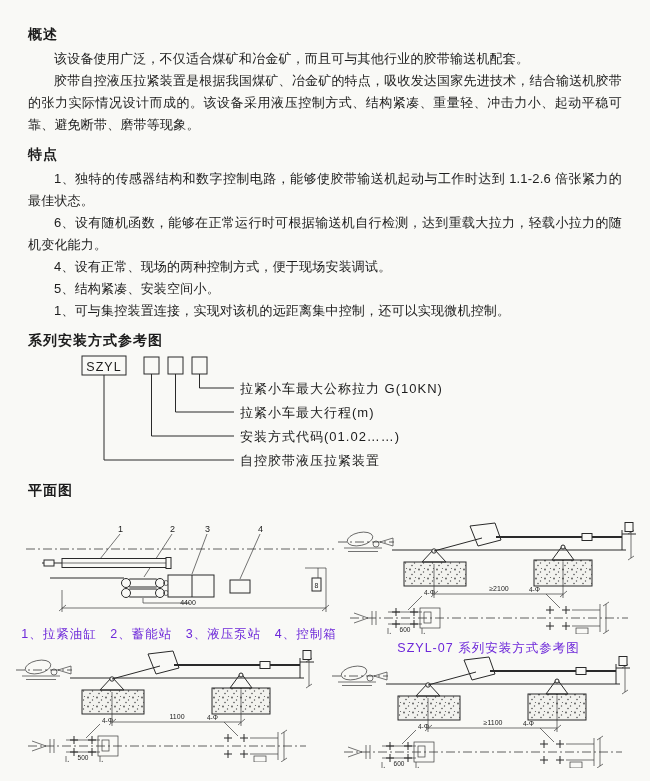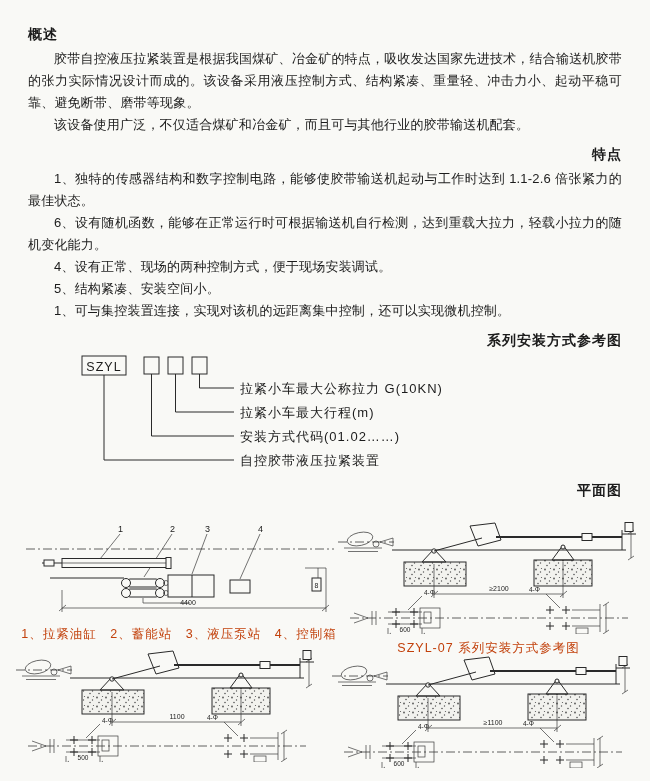--- a/index.html
+++ b/index.html
@@ -7,37 +7,37 @@
     width:650px;height:781px;overflow:hidden;
     background:#f9f9f6;color:#1c1c1c;
     font-family:"Liberation Sans","DejaVu Sans",sans-serif;
     position:relative;
   }
   .page{padding:8px 28px 0 28px;}
   h2.sec{
     font-size:14px;font-weight:bold;margin:16px 0 4px 0;line-height:20px;
     letter-spacing:1px;
   }
-  h2.sec.mt{margin-top:8px;text-align:right;}
+  h2.sec.mt{margin-top:8px;}
   p.body{
     font-size:13px;line-height:22px;margin:0;text-indent:2em;
     letter-spacing:0.2px;text-align:justify;
   }
   .model-diagram{display:block;margin:4px 0 0 26px;}
   svg text{fill:#1c1c1c;}
   svg .ln{stroke:#2a2a2a;stroke-width:1;fill:none;}
   svg .ln2{stroke:#2a2a2a;stroke-width:1.8;fill:none;}
   svg .thin{stroke:#3a3a3a;stroke-width:0.7;fill:none;}
   svg .cl{stroke:#3a3a3a;stroke-width:0.8;fill:none;stroke-dasharray:9 3 2 3;}
   svg .wh{fill:#f9f9f6;stroke:#2a2a2a;stroke-width:1;}
   .plan-canvas{position:relative;height:302px;margin:0 -28px 0 -28px;}
   .panel{position:absolute;}
   .cap{
     text-align:center;font-size:12.5px;letter-spacing:1px;
-    color:#c2410c;margin-top:2px;white-space:nowrap;
+    color:#6d28d9;margin-top:2px;white-space:nowrap;
   }
   .hiddefs{position:absolute;width:0;height:0;overflow:hidden;}
 </style>
 </head>
 <body>
 
 <svg class="hiddefs" aria-hidden="true">
   <defs>
     <pattern id="spk" width="9" height="9" patternUnits="userSpaceOnUse">
       <rect width="9" height="9" fill="#f2f2ee"></rect>
@@ -95,22 +95,22 @@
       <path class="thin" d="M236 88 H264 M236 104 H264 M264 82 V110"></path>
       <path class="thin" d="M270 82 V110 M267 84 L273 80 M267 112 L273 108"></path>
       <rect class="thin" x="240" y="106" width="12" height="6"></rect>
     </g>
   </defs>
 </svg>
 
 <div class="page">
 
   <h2 class="sec">概述</h2>
+  <p class="body">该设备使用广泛，不仅适合煤矿和冶金矿，而且可与其他行业的胶带输送机配套。</p>
   <p class="body">胶带自控液压拉紧装置是根据我国煤矿、冶金矿的特点，吸收发达国家先进技术，结合输送机胶带的张力实际情况设计而成的。该设备采用液压控制方式、结构紧凑、重量轻、冲击力小、起动平稳可靠、避免断带、磨带等现象。</p>
-  <p class="body">该设备使用广泛，不仅适合煤矿和冶金矿，而且可与其他行业的胶带输送机配套。</p>
 
   <h2 class="sec mt">特点</h2>
   <p class="body">1、独特的传感器结构和数字控制电路，能够使胶带输送机起动与工作时达到 1.1-2.6 倍张紧力的最佳状态。</p>
   <p class="body">6、设有随机函数，能够在正常运行时可根据输送机自行检测，达到重载大拉力，轻载小拉力的随机变化能力。</p>
   <p class="body">4、设有正常、现场的两种控制方式，便于现场安装调试。</p>
   <p class="body">5、结构紧凑、安装空间小。</p>
   <p class="body">1、可与集控装置连接，实现对该机的远距离集中控制，还可以实现微机控制。</p>
 
   <h2 class="sec mt">系列安装方式参考图</h2>
 

